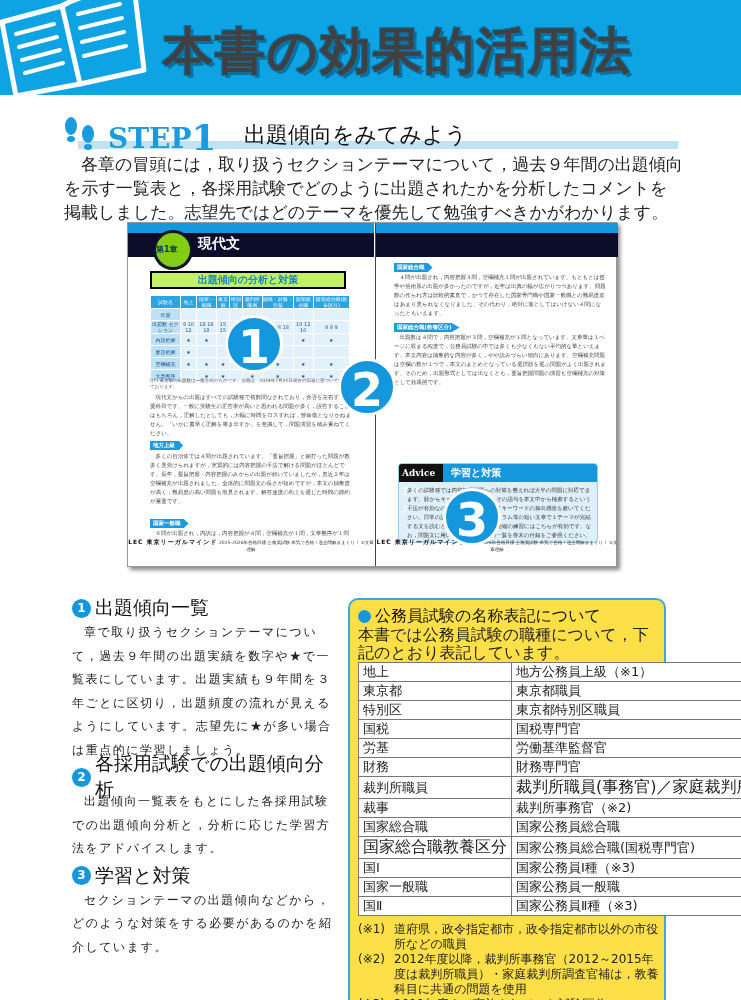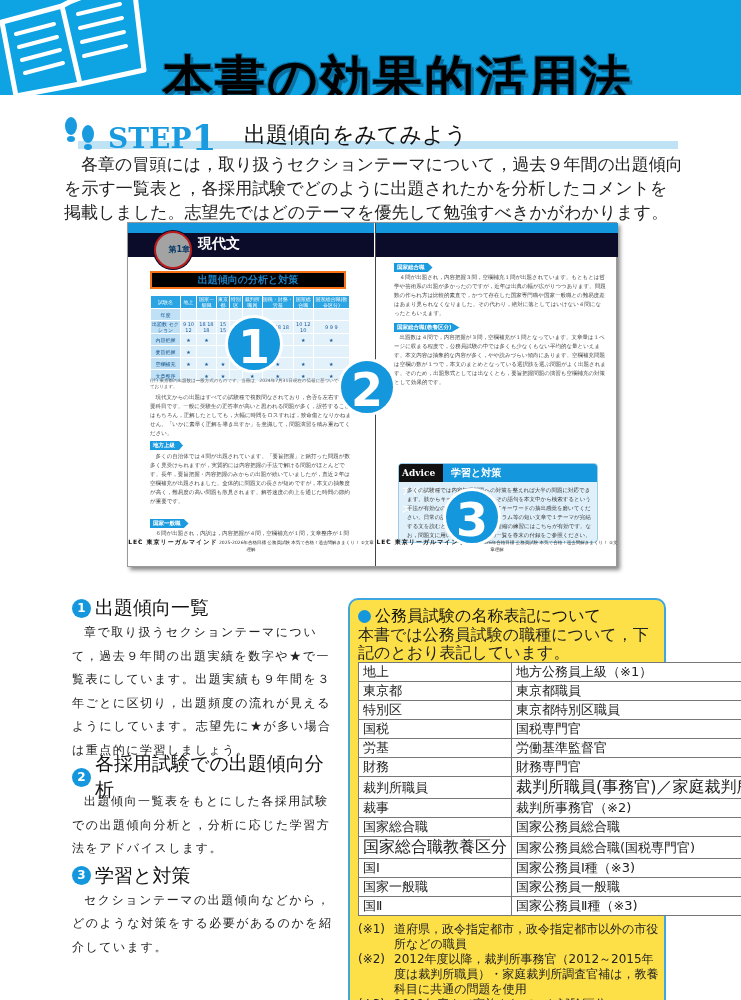--- a/index.html
+++ b/index.html
@@ -1,43 +1,43 @@
 <!DOCTYPE html>
 <html><head>
 <meta charset="utf-8">
 <style>
   * { box-sizing: border-box; margin: 0; padding: 0; }
   body { width: 741px; height: 1000px; background: #ffffff; font-family: "DejaVu Sans", sans-serif; position: relative; overflow: hidden; color: #222; }
 
   
   .banner { position: absolute; left: 0; top: 0; width: 741px; height: 95px; background: #0ea3e3; overflow: hidden; }
   .banner-book { position: absolute; left: -6px; top: -8px; width: 160px; height: 110px; }
-  .banner-title { position: absolute; left: 163px; top: 18px; font-size: 50px; font-weight: bold; color: #000000; letter-spacing: 2px;
-    text-shadow: 3px 3px 0 #0b6fa0, -1px -1px 0 #0b6fa0, 1px -1px 0 #0b6fa0, -1px 1px 0 #0b6fa0; margin-top: 28px; }
+  .banner-title { position: absolute; left: 163px; top: 18px; font-size: 50px; font-weight: bold; color: #404040; letter-spacing: 2px;
+    text-shadow: 3px 3px 0 #0b6fa0, -1px -1px 0 #0b6fa0, 1px -1px 0 #0b6fa0, -1px 1px 0 #0b6fa0; }
 
   
   .step { position: absolute; left: 62px; top: 112px; width: 620px; height: 40px; }
   .step-underline { position: absolute; left: 16px; top: 29px; width: 600px; height: 8px; background: #bfe3f5; }
   .footprints { position: absolute; left: 0; top: 2px; width: 44px; height: 38px; }
   .step-label { position: absolute; left: 46px; top: 2px; font-family: "DejaVu Serif", serif; font-weight: bold; font-size: 28px; color: #1a9be0; letter-spacing: 0px; }
   .step-label .num { font-size: 36px; position: relative; top: 2px; }
   .step-title { position: absolute; left: 182px; top: 8px; font-size: 22px; color: #111; font-weight: normal; }
 
   .intro { position: absolute; left: 64px; top: 152px; width: 620px; font-size: 17px; line-height: 24px; color: #222; text-indent: 1em; }
 
   
   .spread { position: absolute; left: 127px; top: 222px; width: 490px; height: 345px; background: #fff; box-shadow: 3px 3px 4px #888; border: 1px solid #999; }
   .page { position: absolute; top: 0; height: 100%; overflow: hidden; }
   .page.left { left: 0; width: 246px; }
   .page.right { left: 247px; width: 243px; border-left: 1px solid #444; }
   .p-topbar { position: absolute; left: 0; top: 0; width: 100%; height: 10px; background: #1597dd; }
   .p-navy { position: absolute; left: 0; top: 10px; width: 100%; height: 24px; background: #0b0b2a; }
-  .chap-circle { position: absolute; left: 26px; top: 8px; width: 38px; height: 38px; border-radius: 50%; background: #a3a3a3; border: 2px solid #b91c1c; font-size: 8px; color: #0a3a66; text-align: right; line-height: 34px; font-weight: bold; box-shadow: 0 0 0 1px #0b0b2a; }
+  .chap-circle { position: absolute; left: 26px; top: 8px; width: 38px; height: 38px; border-radius: 50%; background: #84cc16; border: 2px solid #0f172a; font-size: 8px; color: #0a3a66; text-align: left; line-height: 34px; font-weight: bold; box-shadow: 0 0 0 1px #0b0b2a; }
   .chap-title { position: absolute; left: 70px; top: 12px; color: #fff; font-weight: bold; font-size: 14px; font-family: Liberation Serif, serif; }
-  .analysis-box { position: absolute; left: 22px; top: 48px; width: 196px; height: 18px; border: 2px solid #f97316; background: #000000; text-align: center; font-size: 10px; font-weight: bold; color: #1a7fc4; line-height: 14px; }
+  .analysis-box { position: absolute; left: 22px; top: 48px; width: 196px; height: 18px; border: 2px solid #000000; background: #bef264; text-align: center; font-size: 10px; font-weight: bold; color: #1a7fc4; line-height: 14px; }
   .mini-table { position: absolute; left: 22px; top: 72px; width: 200px; border-collapse: collapse; font-size: 5px; }
   .mini-table td { border: 1px solid #fff; height: 12px; text-align: center; color: #1a5c99; background: #e3f1fb; padding: 0; }
   .mini-table tr:first-child td { background: #2aa4e2; color: #fff; height: 10px; }
   .mini-table td.rowhead { background: #bfe0f5; color: #0d4f8a; width: 30px; }
   .mini-note { position: absolute; left: 22px; top: 155px; width: 204px; font-size: 4.5px; color: #555; line-height: 6px; }
   .mini-text { position: absolute; font-size: 5.5px; line-height: 9px; color: #444; }
   .mini-tag { position: absolute; height: 9px; background: #1a9be0; color: #fff; font-size: 5.5px; line-height: 9px; padding: 0 8px 0 3px; font-weight: bold; clip-path: polygon(0 0, 88% 0, 100% 50%, 88% 100%, 0 100%); }
   .mini-footer { position: absolute; bottom: 14px; left: 0; width: 100%; font-size: 4.5px; color: #333; text-align: center; }
   .mini-footer .pg { position: absolute; left: 10px; }
   .lec { font-weight: bold; color: #111; letter-spacing: 1px; font-size: 6px; }

